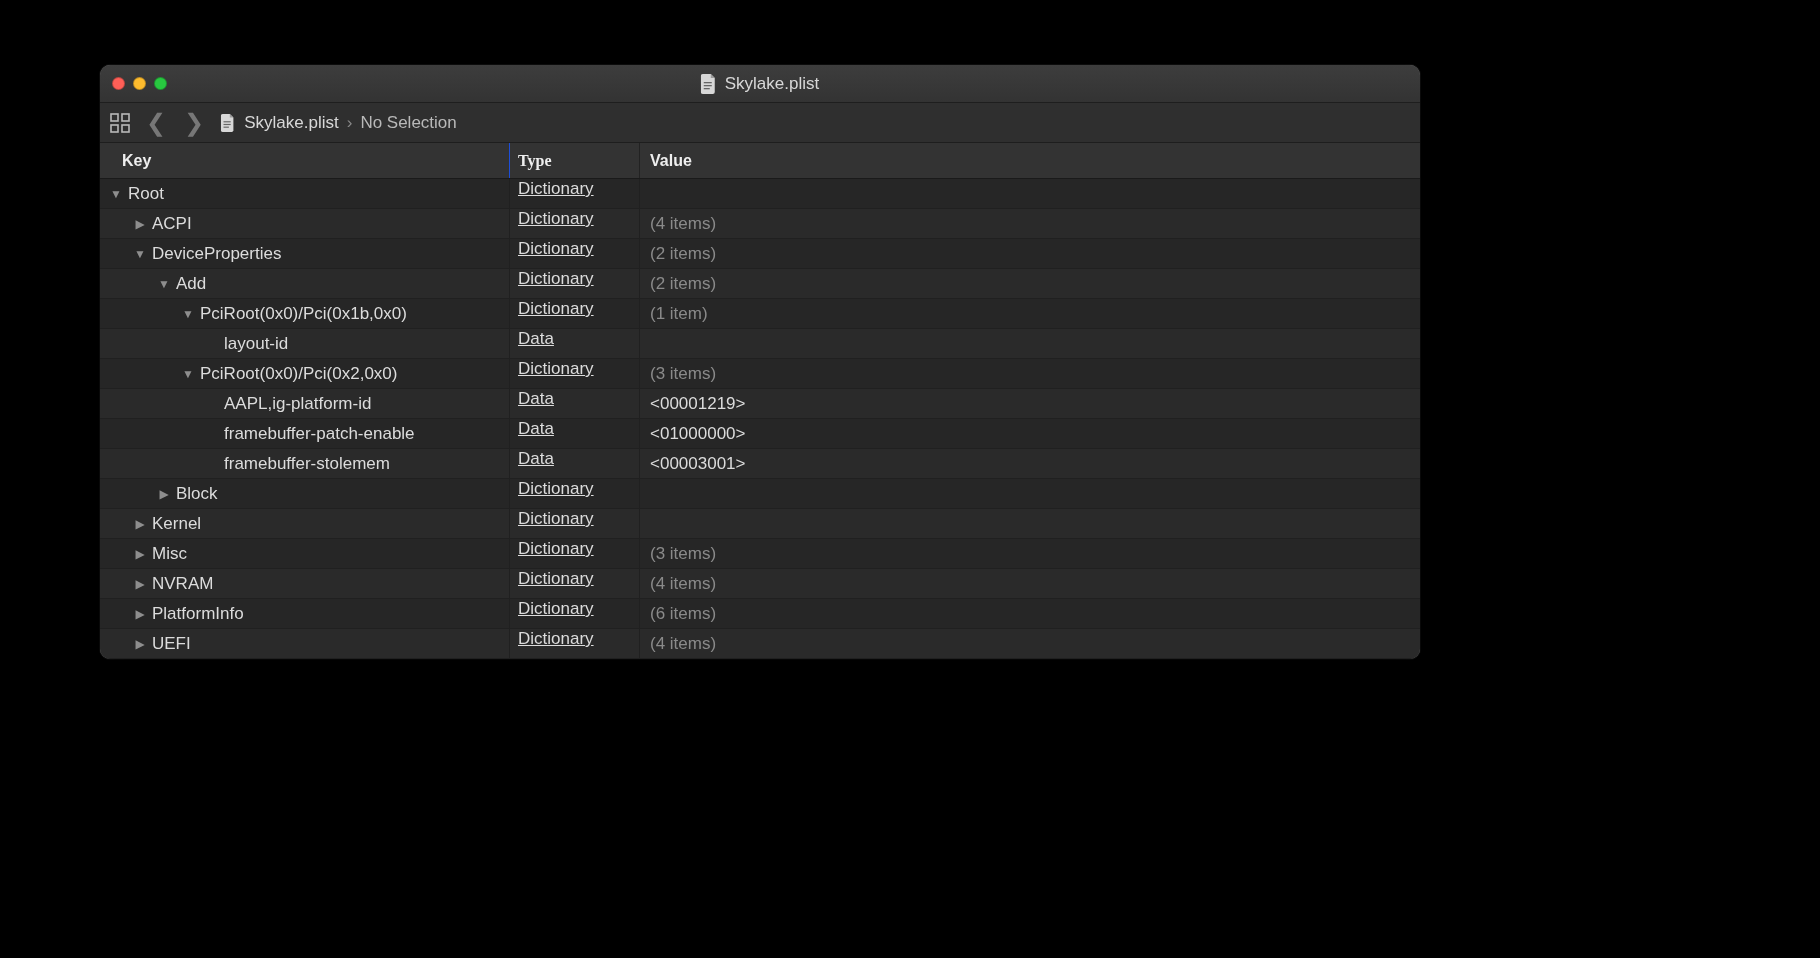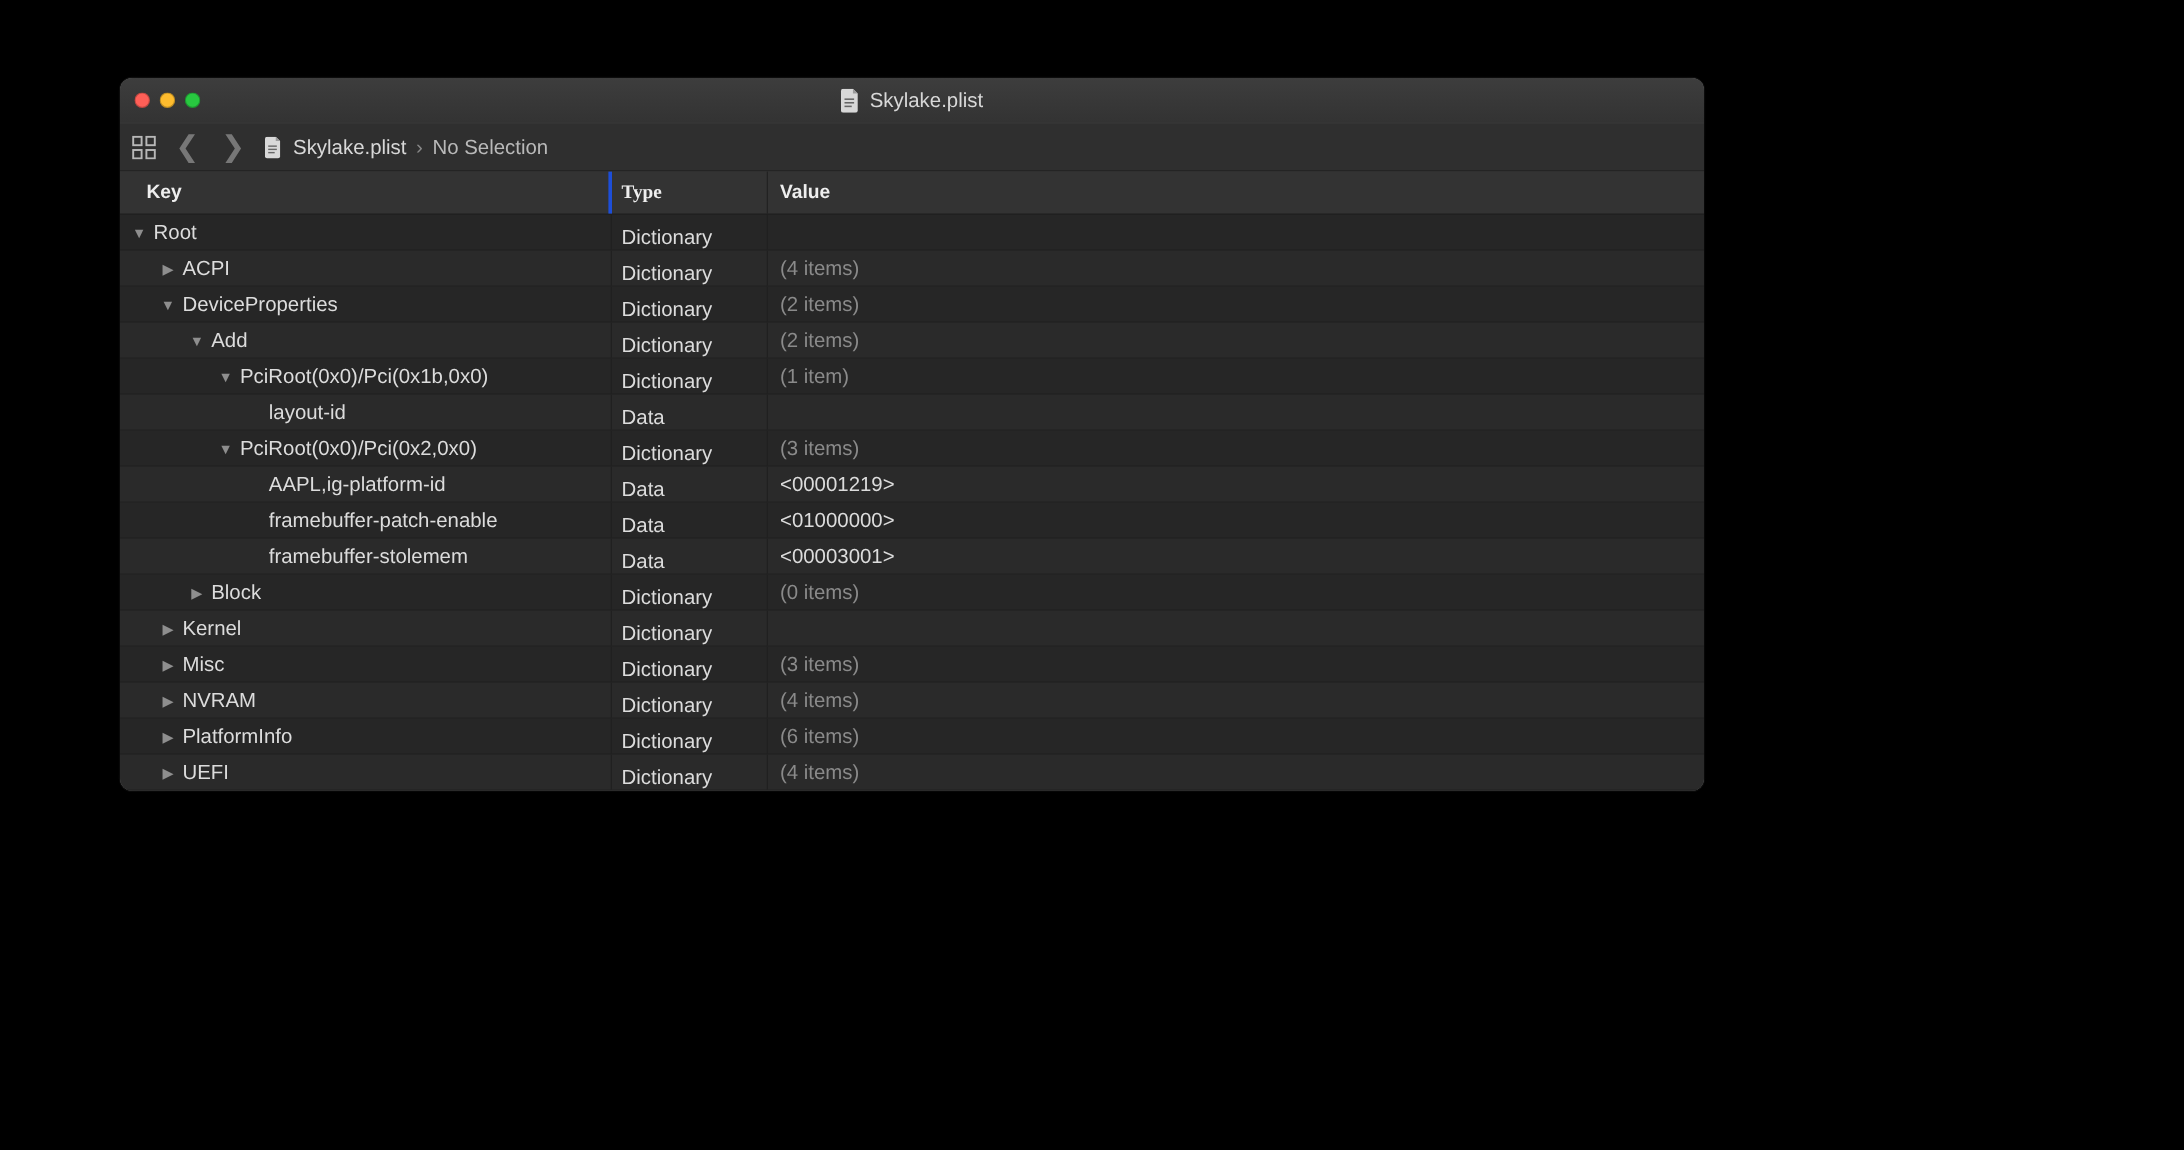--- a/index.html
+++ b/index.html
@@ -72,36 +72,36 @@
   .headerrow {
     height: 36px;
     background: #333;
     display:flex;
     align-items:center;
     color: #eee;
     font-size: 16px;
     font-weight: 600;
     border-bottom: 1px solid #1a1a1a;
   }
-  .col-key { width: 410px; padding-left: 22px; border-right: 3px solid #1d4ed8; height:100%; display:flex; align-items:center;}
+  .col-key { width: 410px; padding-left: 22px; border-right: 1px solid #1d4ed8; height:100%; display:flex; align-items:center;}
   .col-type { width: 130px; padding-left: 8px; border-right: 1px solid #222; height:100%; display:flex; align-items:center;font-family:Liberation Serif, serif;}
   .col-value { flex:1; padding-left: 10px; height:100%; display:flex; align-items:center;}
   .rows { }
   .row {
     height: 30px;
     display:flex;
     align-items:center;
     color:#dcdcdc;
     font-size:17px;
     border-bottom: 1px solid #202020;
   }
   .row:nth-child(odd){ background:#262626; }
   .row:nth-child(even){ background:#2a2a2a; }
   .row .kcell { width:410px; height:100%; display:flex; align-items:center; border-right:1px solid #202020; }
-  .row .tcell { width:130px; padding-left:8px; height:100%; display:flex; align-items:flex-end; border-right:1px solid #202020;}
+  .row .tcell { width:130px; padding-left:8px; height:100%; display:flex; align-items:flex-start; border-right:1px solid #202020;text-decoration:underline;}
   .row .vcell { flex:1; padding-left:10px; height:100%; display:flex; align-items:center; }
   .dim { color:#8a8a8a; }
   .disc { display:inline-block; width:12px; text-align:center; color:#8e8e8e; margin-right:6px; font-size:12px;}
   .ind { display:inline-block; }
 </style>
 </head>
 <body>
 
 <div class="window">
 
@@ -285,23 +285,20 @@
       </div>
       <div class="row">
         <div class="kcell">
           <span class="ind" style="width: 58px;"></span>
           <span class="disc">▶</span>
           <span>Block</span>
         </div>
         <div class="tcell">
           <span>Dictionary</span>
         </div>
-        <div class="vcell">
-          <span class="dim">(0 items)</span>
-        </div>
       </div>
       <div class="row">
         <div class="kcell">
           <span class="ind" style="width: 34px;"></span>
           <span class="disc">▶</span>
           <span>Kernel</span>
         </div>
         <div class="tcell">
           <span>Dictionary</span>
         </div>

